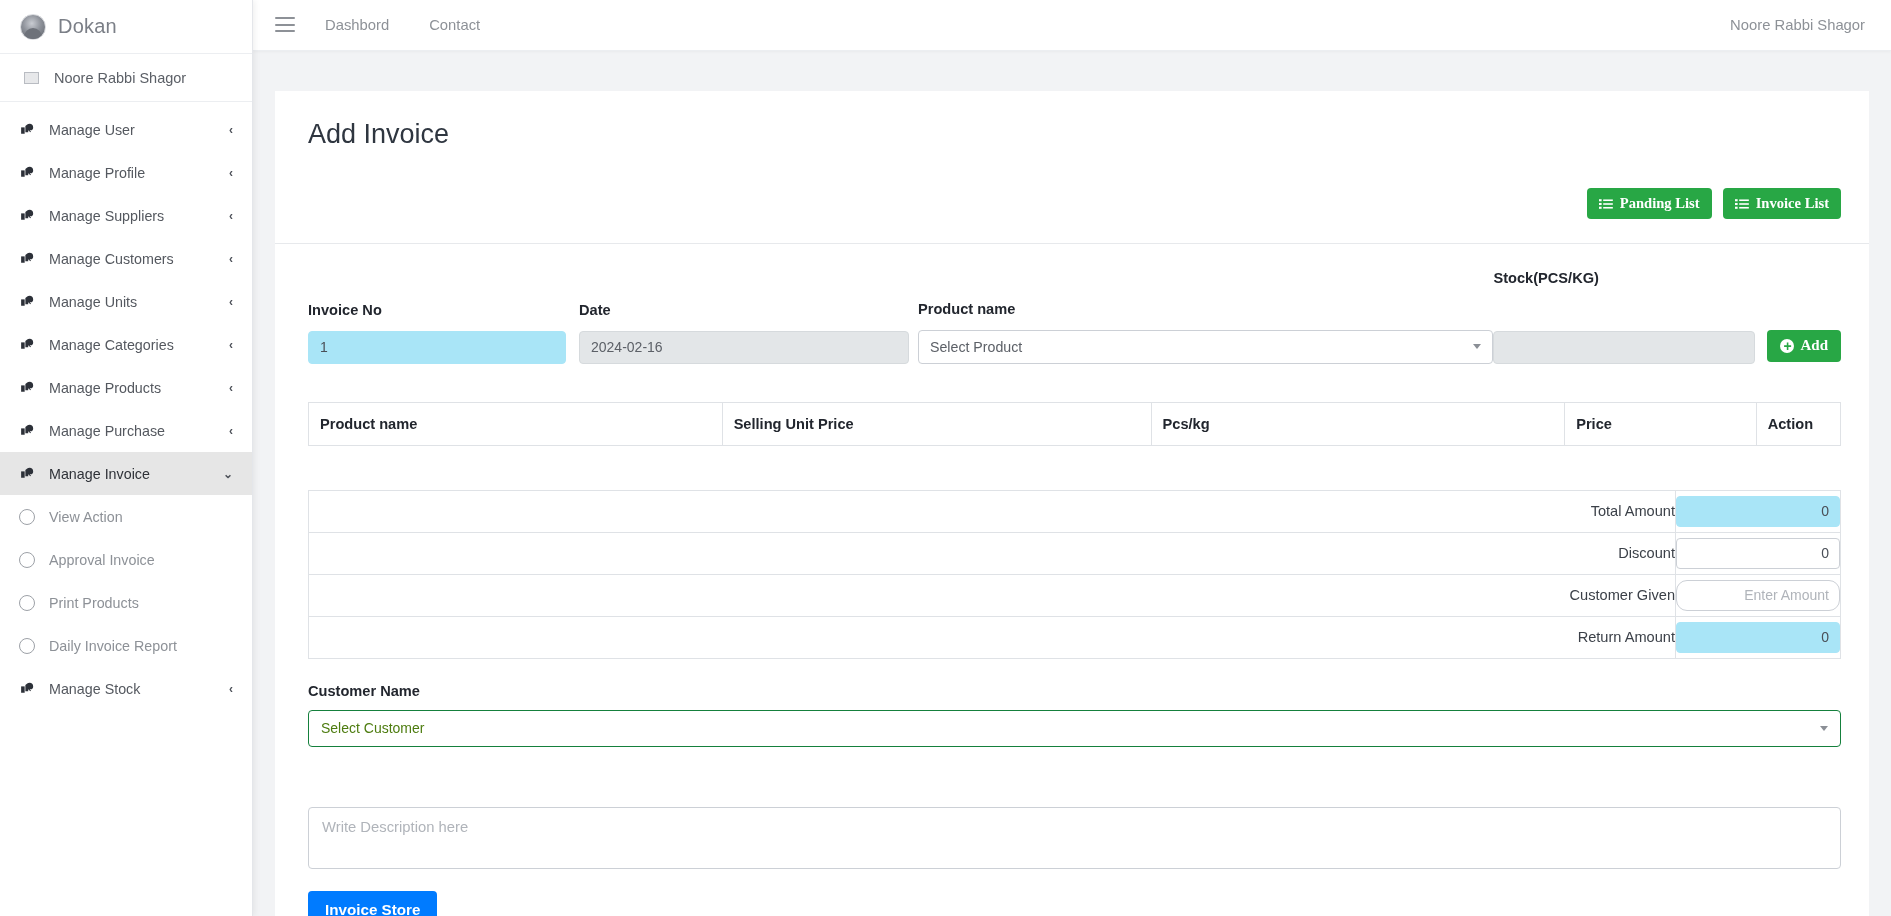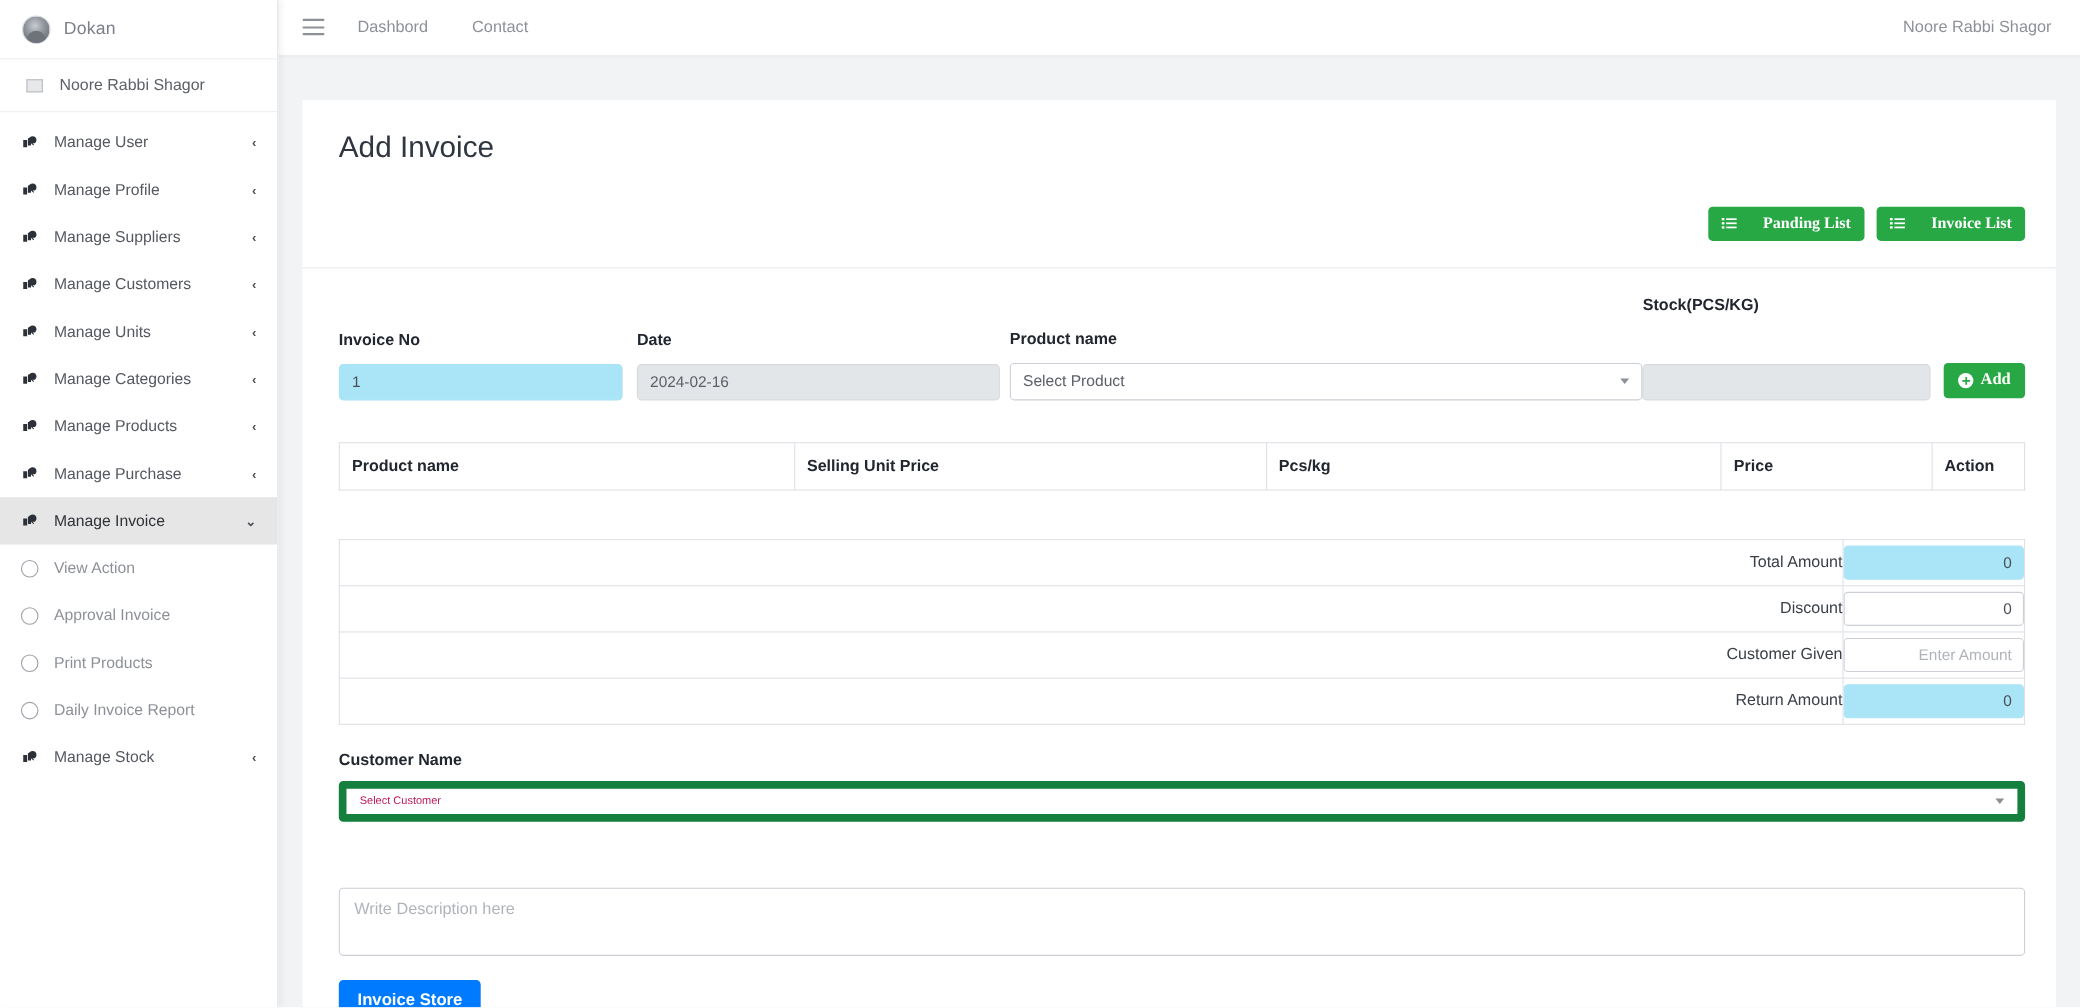--- a/index.html
+++ b/index.html
@@ -30,21 +30,21 @@
     width:26px; height:26px; border-radius:50%;
     background:radial-gradient(circle at 45% 35%, #c9ccd2 0%, #8d9199 45%, #5d6168 100%);
     border:1px solid #d8dade; flex:none;
     overflow:hidden; position:relative;
   }
   .brand-avatar::after{
     content:""; position:absolute; left:50%; top:58%;
     width:18px; height:14px; transform:translateX(-50%);
     border-radius:9px 9px 0 0; background:#6e727a;
   }
-  .brand-title { font-size:16px; color:#7b7f87; font-weight:400; letter-spacing:.2px;}
+  .brand-title { font-size:20px; color:#7b7f87; font-weight:400; letter-spacing:.2px;}
 
   .user-row {
     height:48px; display:flex; align-items:center; gap:14px;
     padding:0 22px; border-bottom:1px solid #eceef1;
   }
   .user-mini-icon{
     width:18px; height:16px; flex:none; position:relative;
     display:flex; align-items:center; justify-content:center;
   }
   .user-mini-icon .pic{
@@ -88,21 +88,21 @@
   .topbar-user { font-size:14.8px; color:#8d9197; cursor:pointer; }
 
   .content-scroll { flex:1 1 auto; overflow:hidden; padding:22px 22px 0 22px; }
   .card { background:#fff; min-height:880px; padding:0; }
 
   .page-title { font-size:27px; font-weight:400; color:#2f3640; padding:28px 0 0 33px; }
 
   .toolbar { display:flex; justify-content:flex-end; padding:20px 28px 0 0; gap:11px; }
   .btn-green {
     background:#28a745; color:#fff; border:none; border-radius:4px;
-    padding:0 12px; height:31px; display:inline-flex; align-items:center; gap:24px;
+    padding:0 12px; height:31px; display:inline-flex; align-items:center; gap:7px;
     font-size:14.6px; font-weight:700; cursor:pointer;
     font-family:"Liberation Serif", serif;
   }
   .list-icon { width:14px; height:12px; display:block; }
 
   .divider { height:1px; background:#e7e9ec; margin:24px 0 0 0; }
 
   .form-area { padding:26px 28px 0 33px; }
   .row { display:flex; align-items:flex-end; gap:0; }
   .fg { display:flex; flex-direction:column; }
@@ -159,28 +159,28 @@
   table.totals { width:100%; border-collapse:collapse; table-layout:fixed; }
   table.totals td { border:1px solid #dfe2e6; padding:0; height:42px; vertical-align:middle;margin-top:47px; }
   td.tot-label { text-align:right; padding-right:14px; font-size:14.6px; color:#3b4048; }
   td.tot-field { width:165px; padding:4px 5px; }
   .tot-input {
     height:31px; width:100%; border:1px solid #ccd0d6; border-radius:4px;
     display:flex; align-items:center; justify-content:flex-end;
     padding:0 10px; font-size:14px; color:#4a4f57; background:#fff;
   }
   .tot-input.cyan { background:#a9e5f7; border-color:#a9e5f7; }
-  .tot-input.ph { color:#b0b4ba; }
+  .tot-input.ph { color:#b0b4ba;border-radius:11px; }
 
   .cust-wrap { padding:24px 28px 0 33px; }
   .cust-label { font-size:14.6px; font-weight:700; color:#22262e; margin-bottom:11px; }
   .cust-select {
-    height:37px; border:7px solid #15803d; border-radius:4px;
+    height:37px; border:1px solid #15803d; border-radius:4px;
     display:flex; align-items:center; padding:0 12px;
-    font-size:10px; color:#be185d; background:#fff;
+    font-size:14px; color:#4d7c0f; background:#fff;
   }
 
   .desc-wrap { padding:60px 28px 0 33px; }
   .textarea {
     height:62px; border:1px solid #ccd0d6; border-radius:4px; background:#fff;
     padding:11px 13px; font-size:14.8px; color:#b0b4ba;
   }
   .submit-wrap { padding:22px 28px 0 33px; }
   .btn-blue {
     background:#007bff; color:#fff; border:none; border-radius:4px;

